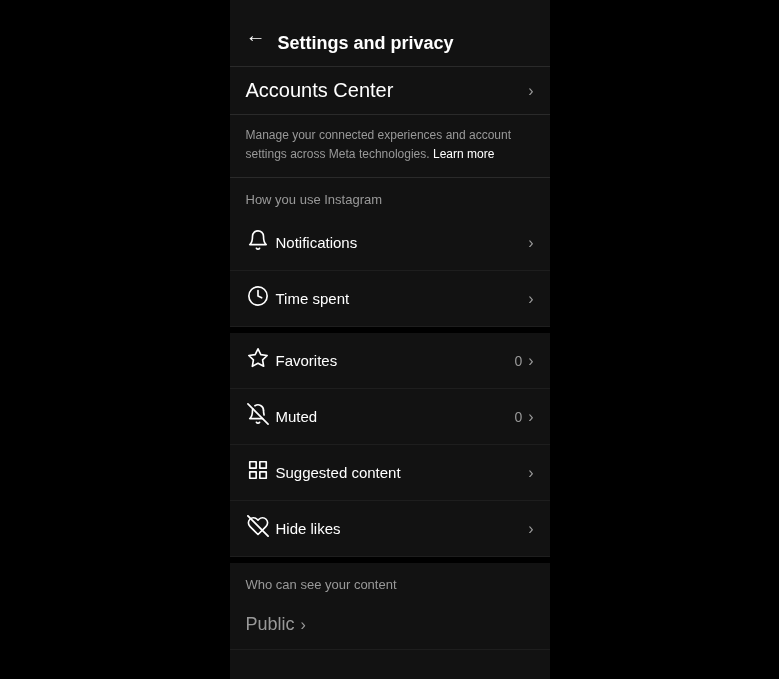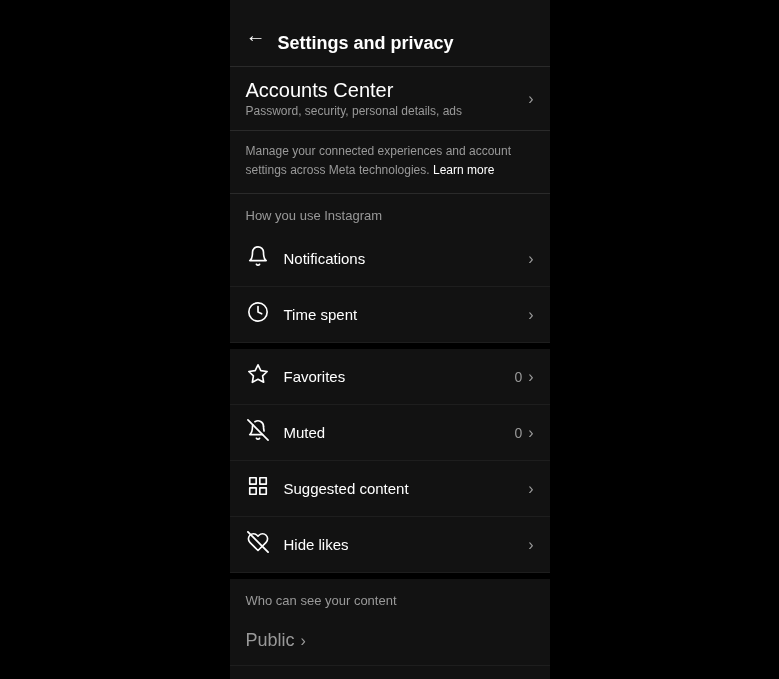--- a/index.html
+++ b/index.html
@@ -83,21 +83,21 @@
       display: flex;
       align-items: center;
       justify-content: space-between;
       padding: 14px 16px;
       cursor: pointer;
       border-bottom: 1px solid #1e1e1e;
     }
     .menu-item-left {
       display: flex;
       align-items: center;
-      gap: 14px;
+      gap: 6px;
     }
     .menu-icon {
       color: #fff;
       font-size: 20px;
       width: 24px;
       text-align: center;
     }
     .menu-label {
       color: #fff;
       font-size: 15px;
@@ -141,21 +141,20 @@
   <div class="header">
     <span class="back-arrow">←</span>
     <span class="header-title">Settings and privacy</span>
   </div>
 
   <div class="content-scroll">
 
     <div class="accounts-center-block">
       <div class="accounts-center-text">
         <div class="ac-title">Accounts Center</div>
-        <div class="ac-sub">Password, security, personal details, ads</div>
       </div>
       <span class="chevron-right">›</span>
     </div>
 
     <div class="meta-info">
       <span class="meta-info-text">
         <span>Manage your connected experiences and account settings across Meta technologies.</span>
         <a href="#">Learn more</a>
       </span>
     </div>

